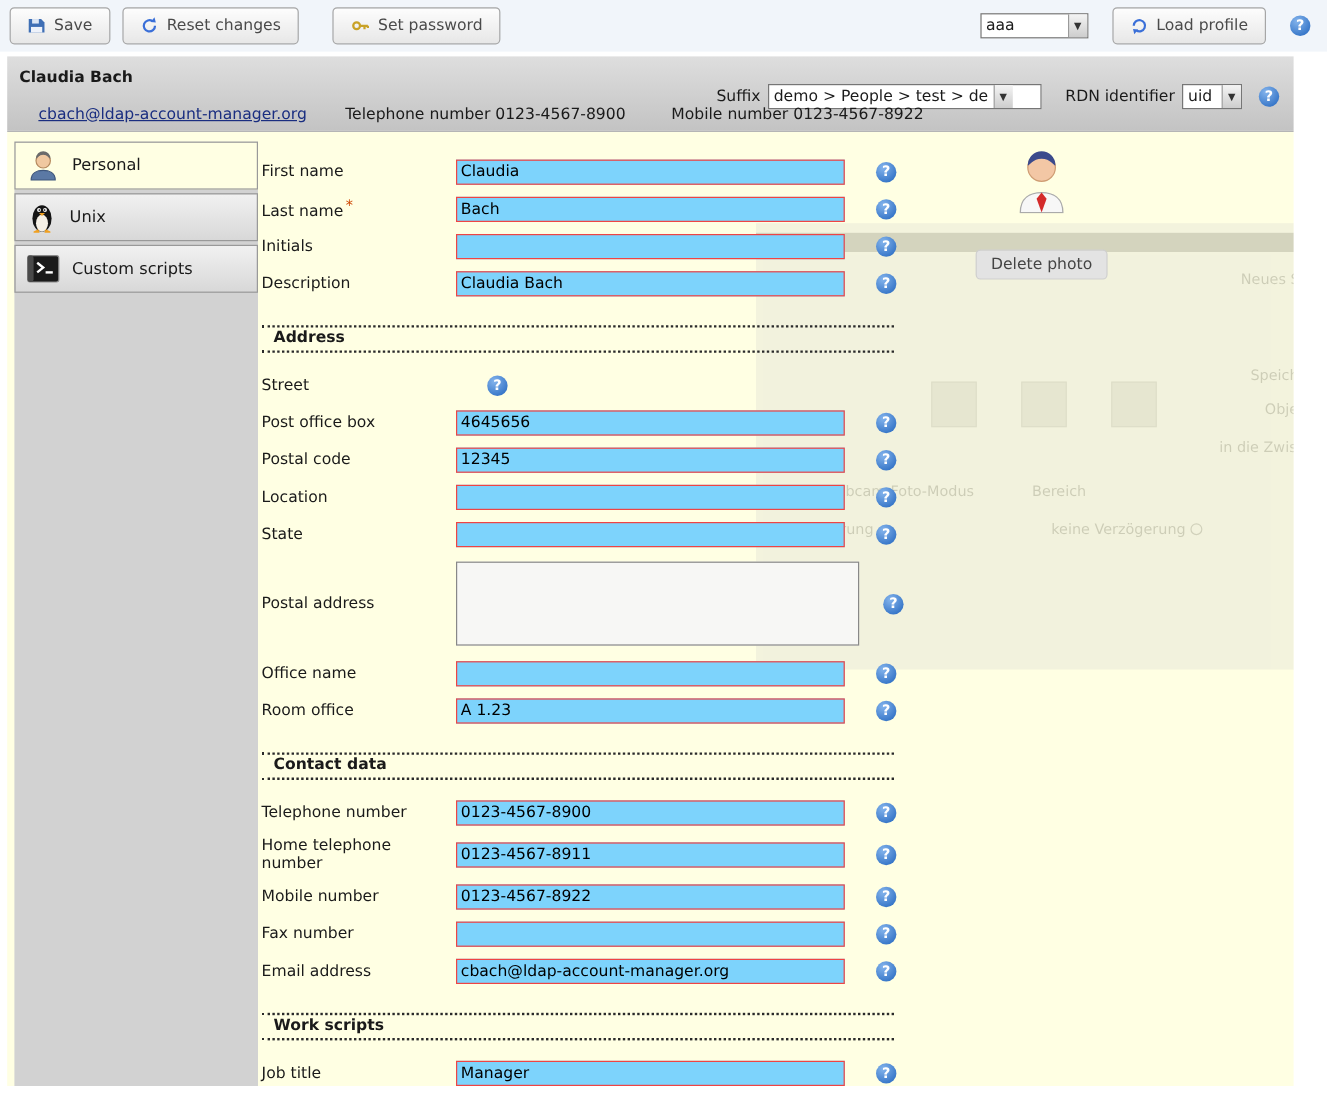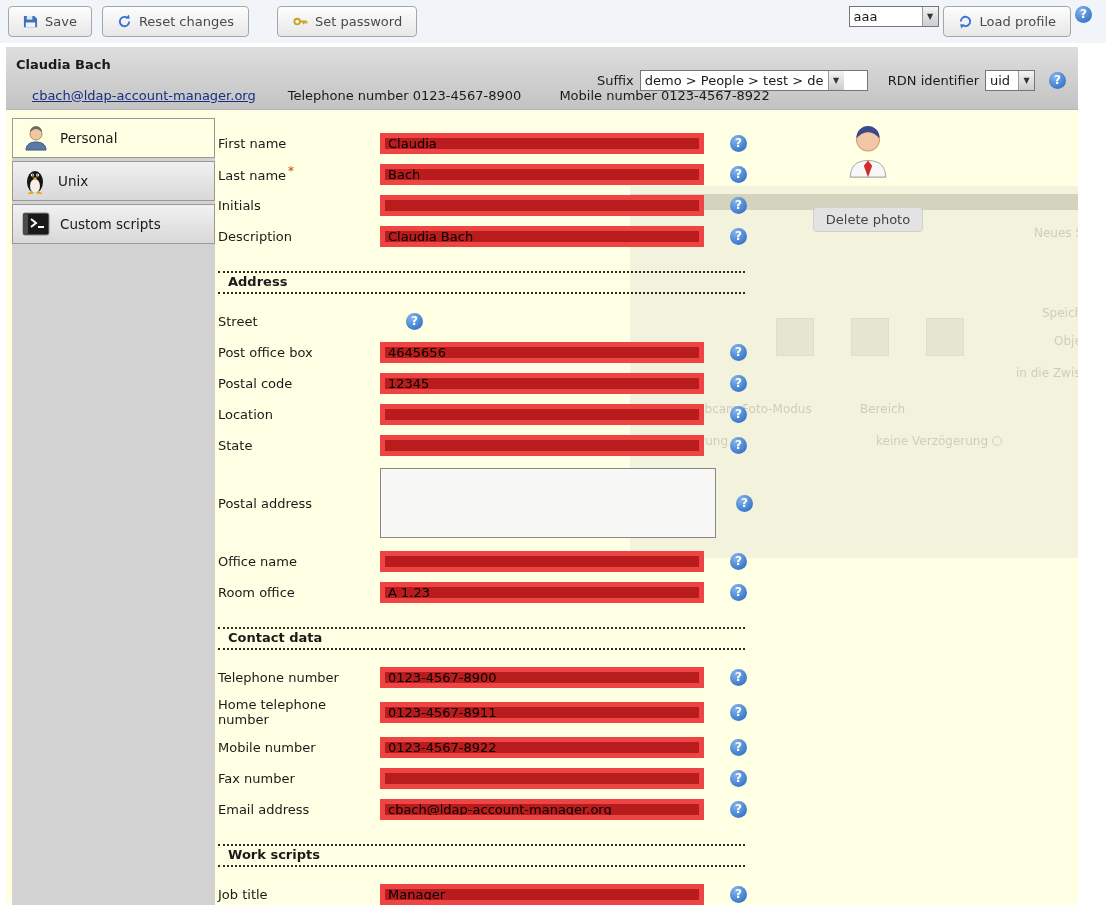--- a/index.html
+++ b/index.html
@@ -13,21 +13,21 @@
   .toolbar { height:43px; background:#f1f5fa; display:flex; align-items:center; padding:0 14px 0 8px; }
   .tbtn {
     display:inline-flex; align-items:center; gap:7px;
     padding:7px 14px; margin-right:10px;
     border:1px solid #a6a6a6; border-radius:4px;
     background:linear-gradient(#fdfdfd,#e7e7e7);
     color:#4a4a4a; font-size:13px; cursor:pointer; white-space:nowrap;
   }
   .tbtn svg { display:block; }
   .tb-gap { margin-left:18px; }
-  .toolbar-right { margin-left:auto; display:flex; align-items:flex-start; gap:4px; }
+  .toolbar-right { margin-left:auto; display:flex; align-items:center; gap:20px; }
   
   .sel { display:inline-flex; align-items:stretch; height:21px; background:#fff; border:1px solid #767676; cursor:pointer; }
   .sel-text { padding:1px 4px; white-space:nowrap; overflow:hidden; display:flex; align-items:center; }
   .sel-arrow { width:16px; background:linear-gradient(#f4f4f4,#cdcdcd); border-left:1px solid #9a9a9a;
     display:flex; align-items:center; justify-content:center; font-size:8px; color:#333; }
   .sel-aaa { width:90px; justify-content:space-between; }
   .sel-suffix { width:228px; }
   .sel-rdn { width:50px; justify-content:space-between; }
   
   .help {
@@ -56,21 +56,21 @@
     background:linear-gradient(#f1f1f1,#d8d8d8); font-size:13.5px;
   }
   .tab.active { background:#ffffe3; }
   .tab svg { display:block; }
   
   .main { position:absolute; left:212px; top:22px; width:545px; }
   .frow { display:flex; align-items:center; margin-bottom:9px; min-height:22px; }
   .flabel { width:162px; flex:0 0 162px; }
   .req { color:#cc4400; font-size:12px; vertical-align:super; margin-left:2px; }
   .finput {
-    width:324px; height:21px; border:5px solid #ef4444; background:#b91c1c;
+    width:324px; height:21px; border:1px solid #ef4444; background:#7dd3fc;
     font-family:"DejaVu Sans","Liberation Sans",sans-serif; font-size:13px; padding:1px 3px;
   }
   .frow .help { margin-left:26px; }
   .ftextarea {
     width:336px; height:70px; border:1px solid #888; background:#f7f7f5;
     font-family:"DejaVu Sans","Liberation Sans",sans-serif; font-size:13px; resize:none;
   }
   .tall { min-height:76px; }
   .section {
     width:527px; border-top:2px dotted #2a2a2a; border-bottom:2px dotted #2a2a2a;

